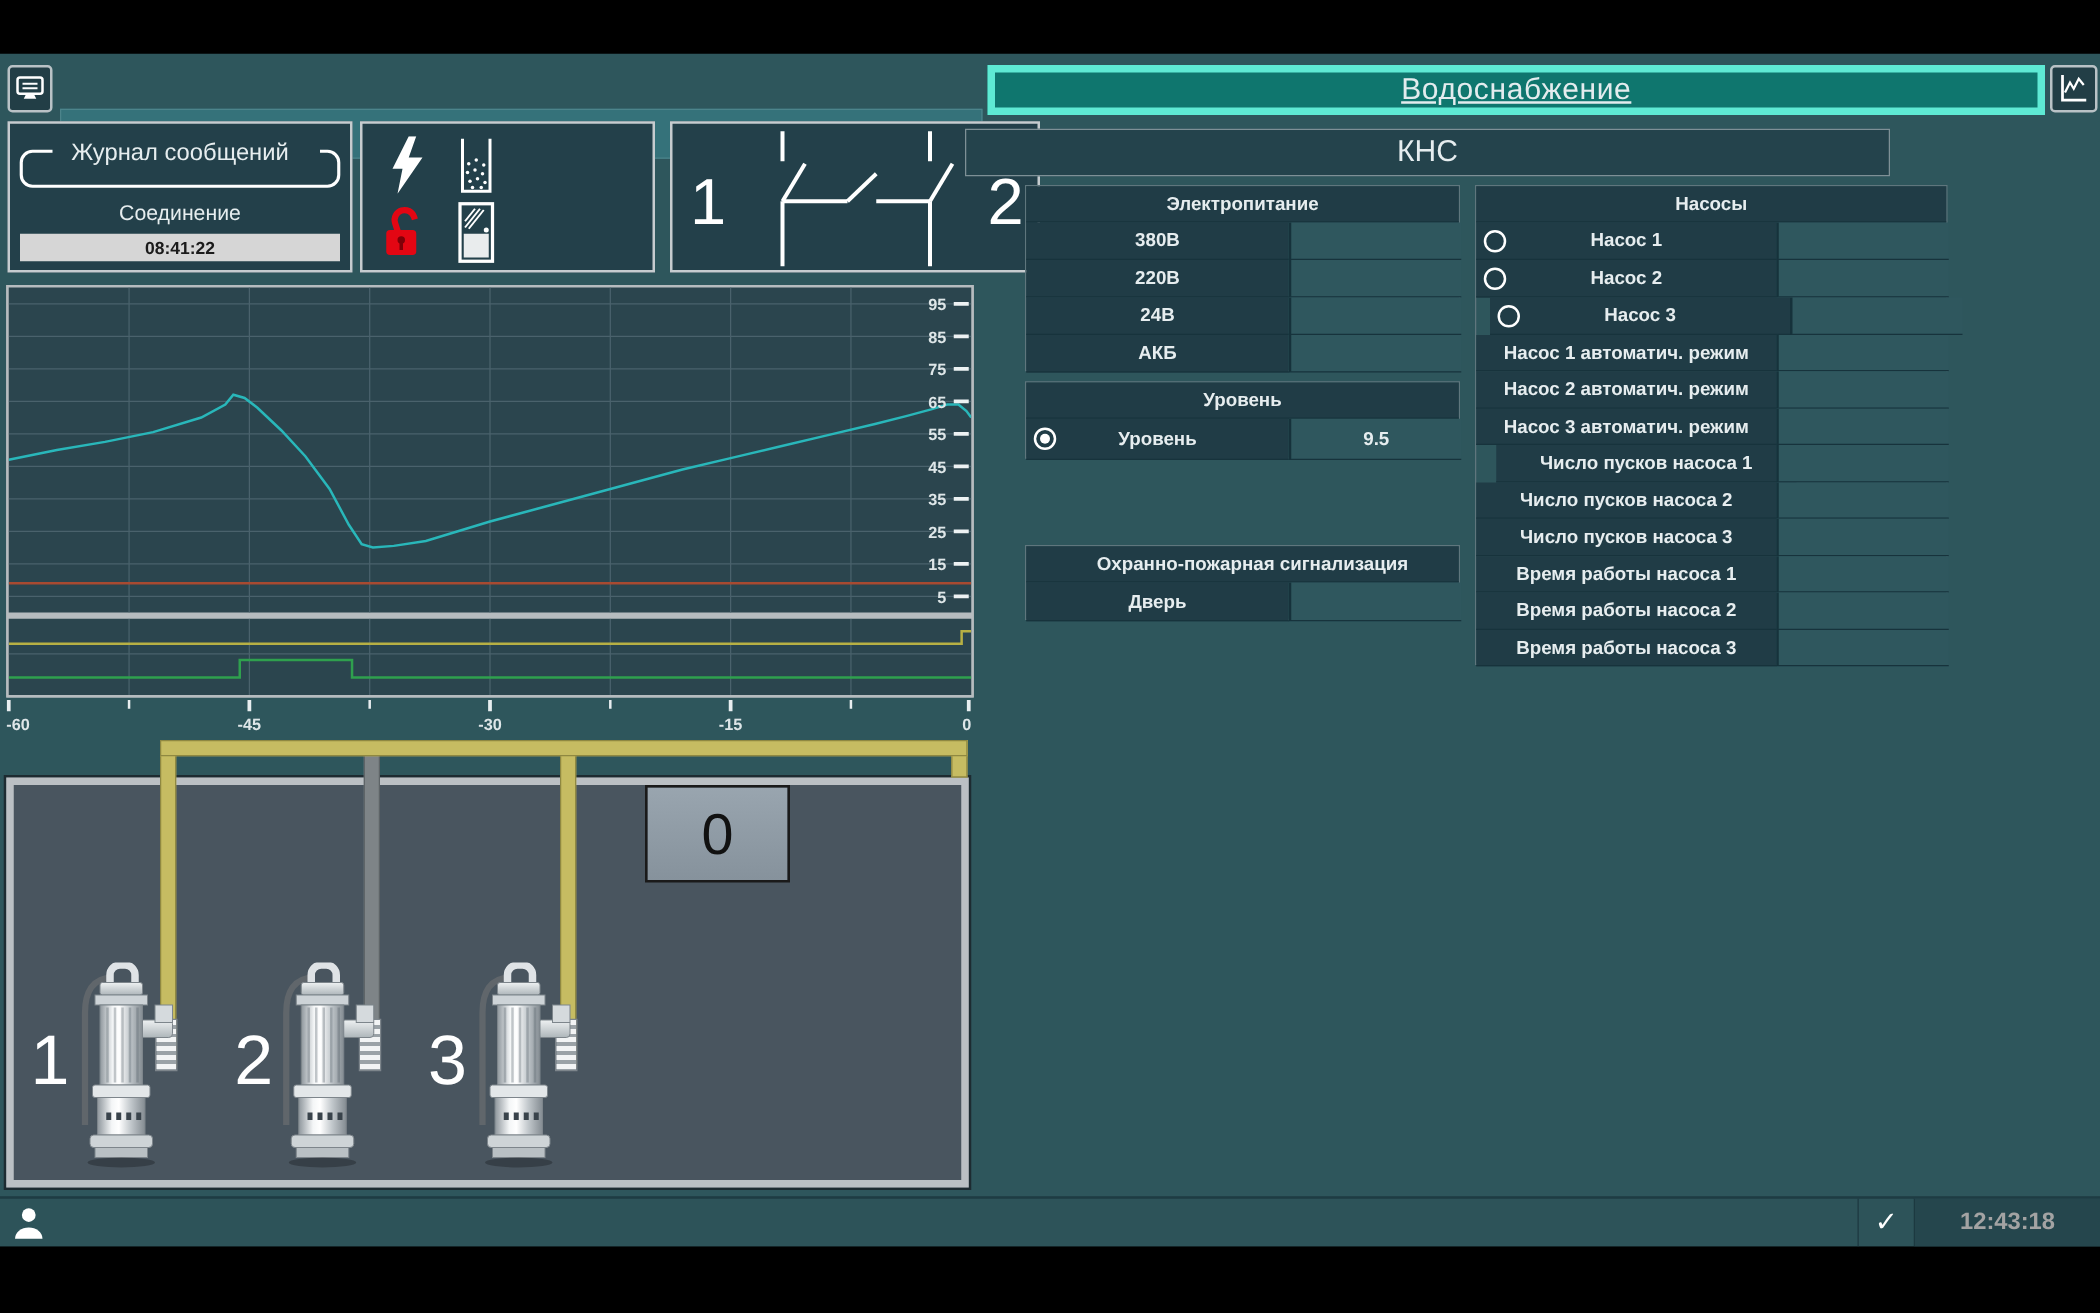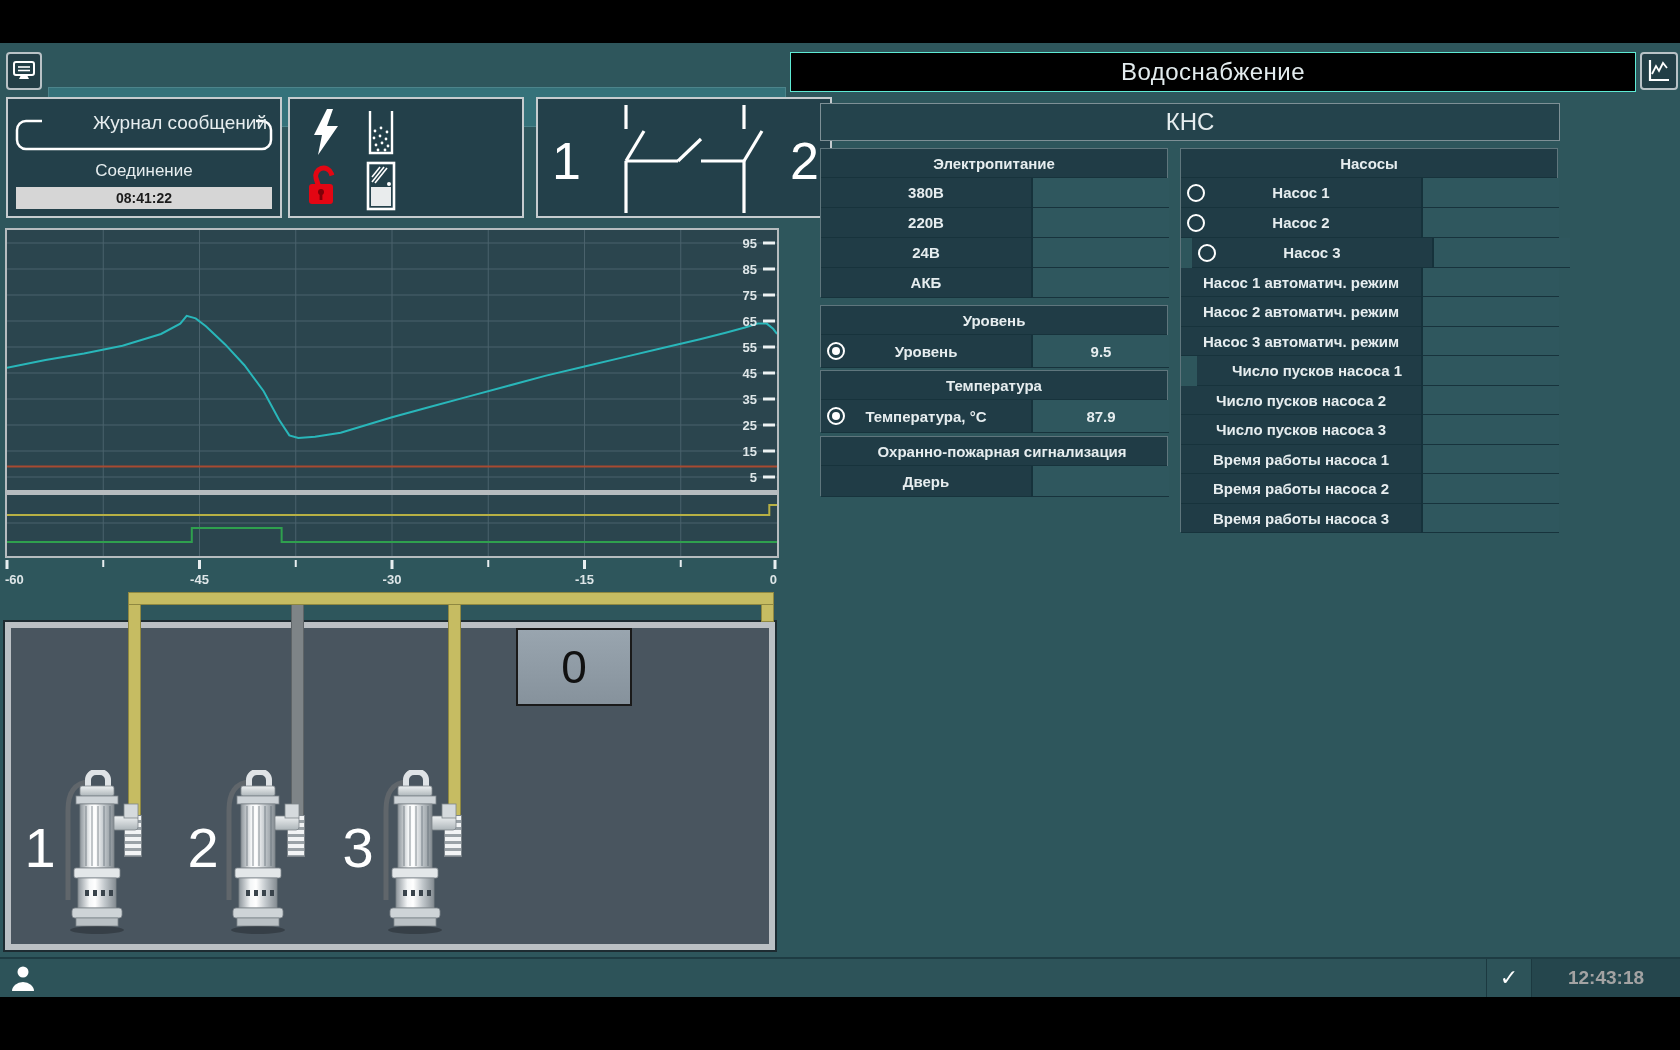--- a/index.html
+++ b/index.html
@@ -6,31 +6,31 @@
   .screen{position:relative;width:1680px;height:1050px;background:#000;overflow:hidden;
           font-family:"Liberation Sans",sans-serif;color:#E6EDEF;}
   .app{position:absolute;left:0;top:43px;width:1680px;height:954px;background:#2E565C;}
 
   
   .icon-tile{position:absolute;background:#223E46;border:2px solid #B9C2C6;border-radius:4px;
              display:flex;align-items:center;justify-content:center;box-sizing:border-box;cursor:pointer;}
   .tab{position:absolute;height:40px;display:flex;align-items:center;justify-content:center;
        font-size:24px;letter-spacing:.5px;color:#E3ECEE;cursor:pointer;box-sizing:border-box;}
   .tab-left{background:#35727A;border:1px solid #4C848B;}
-  .tab-right{background:#000000;border:1px solid #5eead4;}
+  .tab-right{background:#0f766e;border:6px solid #5eead4;text-decoration:underline;}
 
   
   .panel{position:absolute;background:#23404A;border:2px solid #C6CCCF;box-sizing:border-box;}
-  .journal-text{position:absolute;left:0;top:13px;width:100%;text-align:center;font-size:19px;padding-left:36px;}
+  .journal-text{position:absolute;left:0;top:13px;width:100%;text-align:center;font-size:19px;}
   .conn-label{position:absolute;left:0;top:62px;width:100%;text-align:center;font-size:17px;}
   .time-field{position:absolute;left:8px;top:88px;width:256px;height:22px;background:#D6D6D6;
               color:#1B1B1B;font-size:14px;font-weight:bold;display:flex;align-items:center;justify-content:center;}
 
   
-  .kns-title{position:absolute;left:820px;top:60px;width:740px;height:38px;background:#24434C;
+  .kns-title{position:absolute;left:772px;top:60px;width:740px;height:38px;background:#24434C;
              border:1px solid #7E9096;box-sizing:border-box;display:flex;align-items:center;justify-content:center;
              font-size:24px;}
   .tsection{position:absolute;box-sizing:border-box;border:1px solid #5F767D;}
   .trow{position:absolute;left:0;width:100%;box-sizing:border-box;}
   .thead{background:#203C46;display:flex;align-items:center;justify-content:center;
          font-size:15px;font-weight:bold;border-bottom:1px solid #17333C;}
   .lbl{position:absolute;background:#203C46;display:flex;align-items:center;justify-content:center;
        font-size:15px;font-weight:bold;box-sizing:border-box;border-bottom:1px solid #17333C;height:100%;}
   .val{position:absolute;background:#2F575E;display:flex;align-items:center;justify-content:center;
        font-size:15px;font-weight:bold;box-sizing:border-box;border-bottom:1px solid #17333C;
@@ -206,32 +206,20 @@
         </div>
     <div class="trow" style="top:29px;height:33px;">
       <div class="lbl" style="left:0;width:210px;">
             <span class="radio checked"></span>
             <span>Уровень</span>
           </div>
       <div class="val" style="left:210px;width:138px;">9.5</div>
     </div>
   </div>
 
-  <div class="tsection" style="left:820px;top:327px;width:348px;height:62px;">
-    <div class="trow thead" style="top:0;height:29px;">
-          <span>Температура</span>
-        </div>
-    <div class="trow" style="top:29px;height:33px;">
-      <div class="lbl" style="left:0;width:210px;">
-            <span class="radio checked"></span>
-            <span>Температура, °C</span>
-          </div>
-      <div class="val" style="left:210px;width:138px;">87.9</div>
-    </div>
-  </div>
 
   <div class="tsection" style="left:820px;top:393px;width:348px;height:60px;">
     <div class="trow thead" style="top:0;height:29px;padding-left:16px;">
           <span>Охранно-пожарная сигнализация</span>
         </div>
     <div class="trow" style="top:29px;height:31px;">
       <div class="lbl" style="left:0;width:210px;">Дверь</div>
       <div class="val" style="left:210px;width:138px;"></div>
     </div>
   </div>

